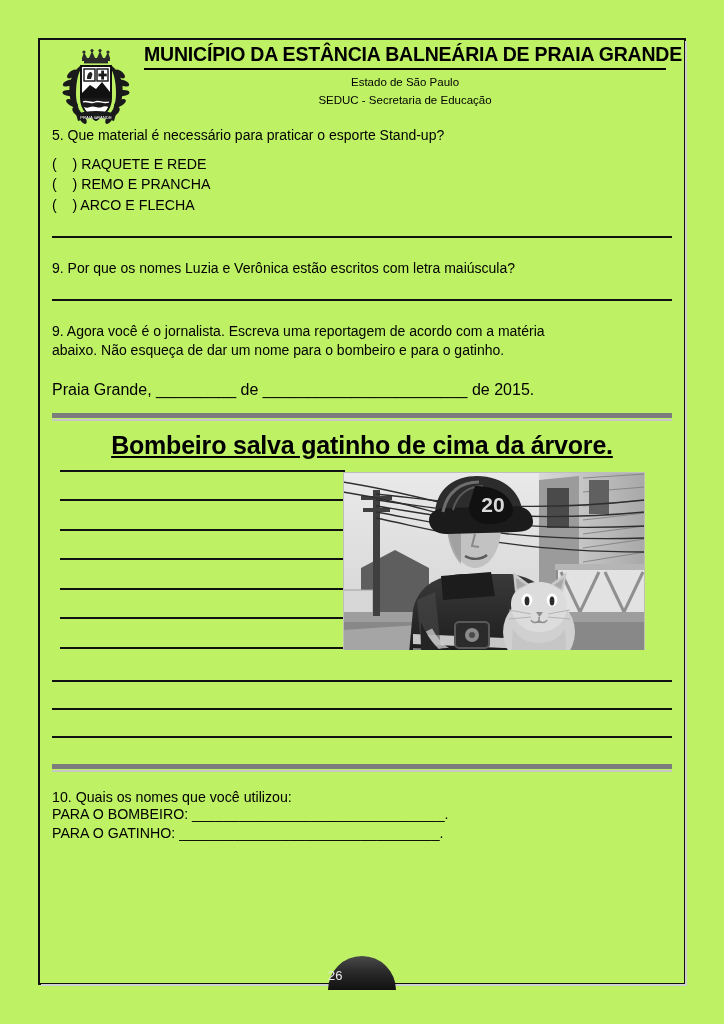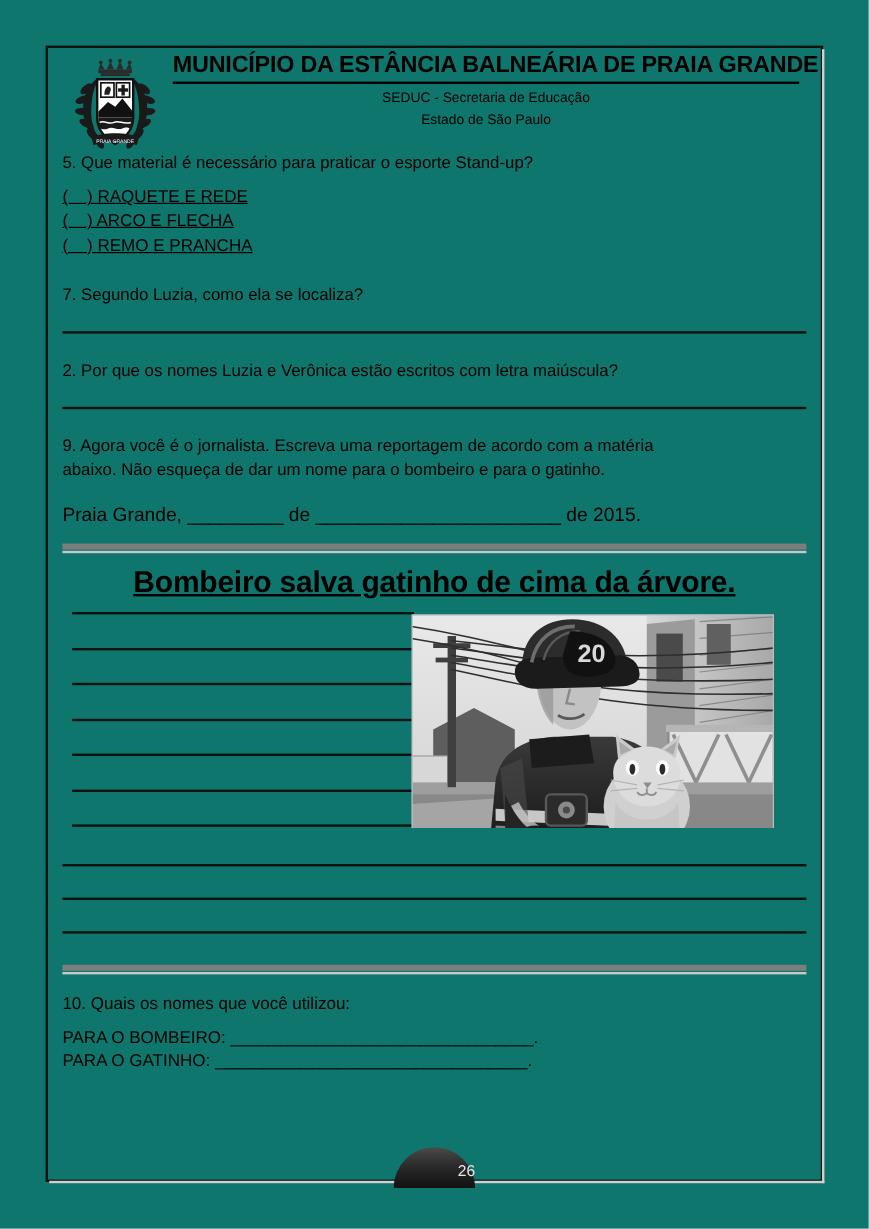--- a/index.html
+++ b/index.html
@@ -8,21 +8,21 @@
     background: #ffffff;
   }
   body {
     font-family: "Liberation Sans", sans-serif;
     -webkit-font-smoothing: antialiased;
   }
   .page {
     position: relative;
     width: 724px;
     height: 1024px;
-    background: #0f766e;
+    background: #bef264;
     overflow: hidden;
   }
   
   .page-frame {
     position: absolute;
     left: 38px;
     top: 38px;
     width: 648px;
     height: 947px;
     border: 2px solid #111111;
@@ -92,21 +92,21 @@
     color: #000;
     line-height: 1.38;
     margin: 0;
   }
   .q-spaced { margin-top: 21px; }
   .options {
     margin-top: 9px;
     font-size: 14.2px;
     line-height: 1.42;
   }
-  .option { white-space: pre; text-decoration: underline; }
+  .option { white-space: pre; }
 
   .ansline {
     border-bottom: 2px solid #111;
     height: 0;
     margin-top: 21px;
   }
 
   .datal {
     font-size: 16px;
     margin-top: 20px;
@@ -174,21 +174,21 @@
     height: 0;
     margin-bottom: 26px;
   }
 
   
   .q10 { margin-top: 16px; }
   .q10-head { font-size: 14.2px; color: #000; }
   .q10-row {
     font-size: 14.2px;
     color: #000;
-    margin-top: 12px;
+    margin-top: 1px;
     white-space: pre;
   }
   .q10-row.second { margin-top: 3px; }
 
   
   .footer {
     position: absolute;
     left: 38px;
     top: 950px;
     width: 648px;
@@ -201,21 +201,21 @@
     bottom: 0;
     width: 68px;
     height: 34px;
     border-radius: 34px 34px 0 0;
     background: linear-gradient(180deg, #4a4a4a 0%, #2b2b2b 45%, #111111 100%);
   }
   .page-tab span {
     position: absolute;
     left: 0; right: 0;
     bottom: 7px;
-    text-align: right;
+    text-align: left;
     color: #e8e8e8;
     font-size: 13px;
   }
 </style>
 </head>
 <body>
 
 <div class="page">
 
   <div class="page-frame"></div>
@@ -276,42 +276,41 @@
           <path d="M25 54 C29 52 33 56 37 54 C41 52 45 56 51 54" stroke="#ffffff" stroke-width="1.3" fill="none"></path>
 
           <path d="M18 66 C28 62 48 62 58 66 L56 73 C46 69 30 69 20 73 Z" fill="#1a1a1a"></path>
           <text x="38" y="71.4" font-size="4.2" fill="#ffffff" text-anchor="middle" font-family="Liberation Sans, sans-serif">PRAIA GRANDE</text>
         </svg>
       </div>
 
       <div class="header-text">
         <div class="org-title">MUNICÍPIO DA ESTÂNCIA BALNEÁRIA DE PRAIA GRANDE</div>
         <div class="title-rule"></div>
+        <div class="org-sub">Estado de São Paulo</div>
         <div class="org-sub">SEDUC - Secretaria de Educação</div>
-        <div class="org-sub">Estado de São Paulo</div>
       </div>
     </div>
 
     <div class="qblock">
       <p class="question">5. Que material é necessário para praticar o esporte Stand-up?</p>
       <div class="options">
         <div class="option">(    ) RAQUETE E REDE</div>
+        <div class="option">(    ) REMO E PRANCHA</div>
         <div class="option">(    ) ARCO E FLECHA</div>
-        <div class="option">(    ) REMO E PRANCHA</div>
       </div>
     </div>
 
 
     <div class="qblock q-spaced">
-      <p class="question">7. Segundo Luzia, como ela se localiza?</p>
       <div class="ansline"></div>
     </div>
 
     <div class="qblock q-spaced">
-      <p class="question">2. Por que os nomes Luzia e Verônica estão escritos com letra maiúscula?</p>
+      <p class="question">9. Por que os nomes Luzia e Verônica estão escritos com letra maiúscula?</p>
       <div class="ansline"></div>
     </div>
 
     <div class="qblock q-spaced">
       <p class="question">9. Agora você é o jornalista. Escreva uma reportagem de acordo com a matéria</p>
       <p class="question">abaixo. Não esqueça de dar um nome para o bombeiro e para o gatinho.</p>
       <div class="datal">Praia Grande, _________ de _______________________ de 2015.</div>
     </div>
 
     <div class="band">

